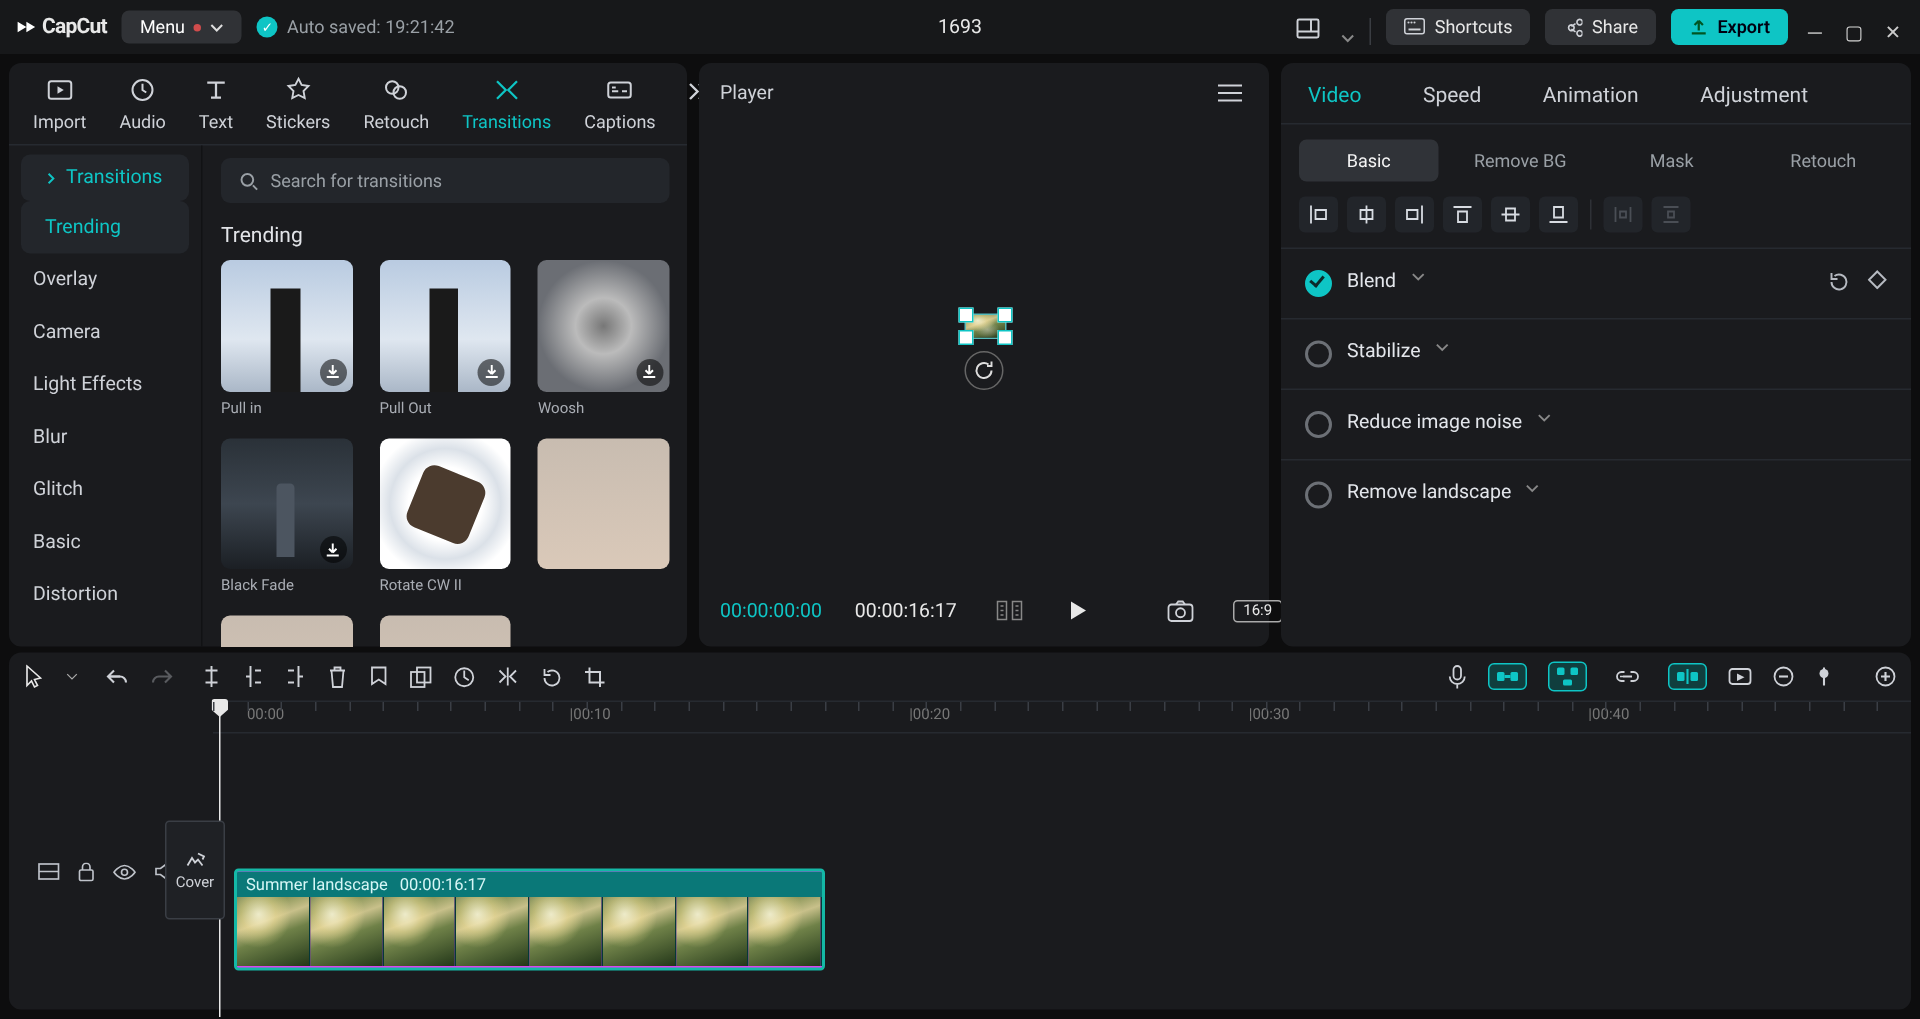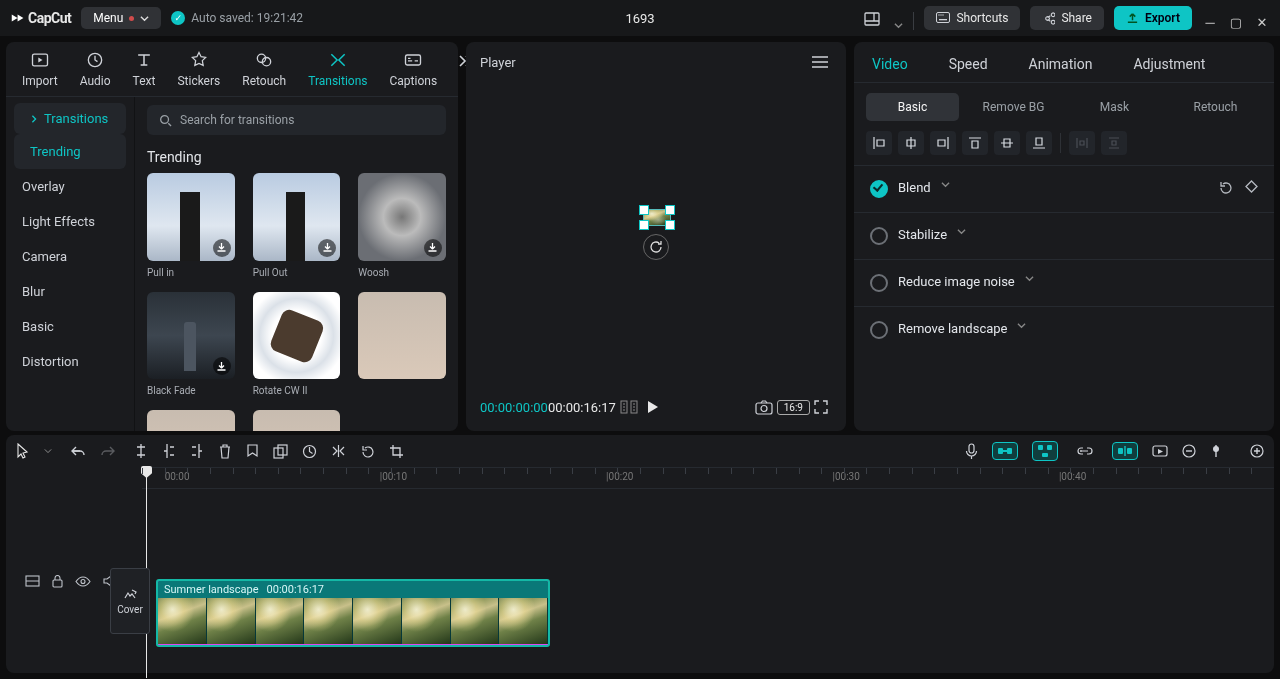--- a/index.html
+++ b/index.html
@@ -51,21 +51,21 @@
 .pl-head{display:flex;align-items:center;padding:10px 14px;color:#cfd2d8}
 .pl-stage{flex:1;display:flex;align-items:center;justify-content:center;padding:4px 12px}
 .canvas{width:100%;max-width:360px;aspect-ratio:16/9;position:relative;border:1px solid #5bb;border-bottom-color:#5bb}
 .canvas .img{position:absolute;inset:0;background:
  radial-gradient(ellipse at 30% 25%,#fffbe0cc 0%,#ffe9a070 24%,transparent 46%),
  radial-gradient(ellipse at 55% 65%,#d9d9c980 0%,transparent 40%),
  linear-gradient(160deg,#6b7e4e 0%,#8a9558 18%,#c8c08a 36%,#6f8148 55%,#233719 100%);}
 .canvas .h{position:absolute;width:8px;height:8px;background:#fff;border:1px solid #0ec5c5}
 .h.tl{left:-5px;top:-5px}.h.tr{right:-5px;top:-5px}.h.bl{left:-5px;bottom:-5px}.h.br{right:-5px;bottom:-5px}
 .refresh{margin:8px auto 0;width:24px;height:24px;border-radius:50%;border:1px solid #666;display:flex;align-items:center;justify-content:center;color:#ddd}
-.pl-ctrl{display:flex;align-items:center;padding:8px 14px 12px;gap:0}
+.pl-ctrl{display:flex;align-items:center;padding:8px 14px 12px;gap:22px}
 .tc{font-variant-numeric:tabular-nums}
 .tc.cur{color:#0ec5c5}
 .pl-ctrl .spacer{flex:1}
 .ibtn{color:#cfd2d8;padding:4px}
 .ratio{border:1px solid #aaa;border-radius:3px;padding:1px 6px;font-size:10px}
 .rightpanel{width:420px;display:flex;flex-direction:column}
 .rp-tabs{display:flex;gap:41px;padding:14px 18px 10px;border-bottom:1px solid #262a30}
 .rp-tab{color:#cfd2d8;font-size:14px}
 .rp-tab.active{color:#0ec5c5}
 .rp-sub{display:flex;padding:10px 12px;gap:8px}
@@ -92,21 +92,21 @@
 .tl-ruler .mark{position:absolute;top:0;width:1px;height:6px;background:#3a3e45}
 .playhead{position:absolute;top:0;bottom:-190px;width:1px;background:#e8e8e8}
 .playhead:before{content:'';position:absolute;top:-2px;left:-5px;width:11px;height:12px;background:#e8e8e8;border-radius:2px;clip-path:polygon(0 0,100% 0,100% 60%,50% 100%,0 60%)}
 .tl-body{flex:1;display:flex;position:relative;overflow:hidden}
 .tl-gutter{width:136px;display:flex;align-items:center;justify-content:flex-end;gap:12px;padding-right:10px;color:#bfc3ca}
 .tl-tracks{flex:1;position:relative}
 .clip{position:absolute;left:4px;top:90px;width:390px;height:64px;border:2px solid #14b8a6;border-radius:3px;background:#d946ef;overflow:hidden}
 .clip .hdr{background:#0a7878;color:#d6f6f6;font-size:11px;padding:2px 6px;display:flex;gap:8px}
 .clip .frames{display:flex;height:calc(100% - 18px)}
 .clip .f{flex:1;background:radial-gradient(ellipse at 30% 25%,#fffbe0cc 0%,#ffe9a070 24%,transparent 46%),linear-gradient(160deg,#6b7e4e 0%,#8a9558 18%,#c8c08a 36%,#6f8148 55%,#233719 100%);border-right:1px solid #063838}
-.cover{position:absolute;left:-42px;top:79px;width:38px;height:64px;border:1px solid #3a3e45;border-radius:3px;display:flex;flex-direction:column;align-items:center;justify-content:center;gap:2px;color:#cfd2d8;font-size:10px;background:#1f2125}
+.cover{position:absolute;left:-42px;top:58px;width:38px;height:64px;border:1px solid #3a3e45;border-radius:3px;display:flex;flex-direction:column;align-items:center;justify-content:center;gap:2px;color:#cfd2d8;font-size:10px;background:#1f2125}
 svg{display:block}
 </style>
 </head>
 <body>
 
 <div class="titlebar">
   <div class="logo">
     <svg viewBox="0 0 24 24">
         <path fill="#fff" d="M3 6l10 6-10 6zM13 6l10 6-10 6z"></path>
       </svg>
@@ -223,23 +223,24 @@
       <div class="lp-body">
         <div class="lp-cats" id="lp-cats">
             <div class="lp-cat-head">
               <svg width="8" height="8" viewBox="0 0 10 10">
                 <path d="M3 1l4 4-4 4" stroke="#0ec5c5" fill="none" stroke-width="1.6"></path>
               </svg>
               <span>Transitions</span>
             </div>
             <div class="lp-cat active">Trending</div>
             <div class="lp-cat">Overlay</div>
+            <div class="lp-cat">Camera</div>
             <div class="lp-cat">Light Effects</div>
-            <div class="lp-cat">Camera</div>
             <div class="lp-cat">Blur</div>
+            <div class="lp-cat">Glitch</div>
             <div class="lp-cat">Basic</div>
             <div class="lp-cat">Distortion</div>
           </div>
         <div class="lp-grid-wrap">
           <div class="search">
             <svg width="13" height="13" viewBox="0 0 14 14">
                 <circle cx="6" cy="6" r="4.2" fill="none" stroke="#9aa0a6" stroke-width="1.4"></circle>
                 <path d="M10 10l3 3" stroke="#9aa0a6" stroke-width="1.4"></path>
               </svg>
             <span>Search for transitions</span>

